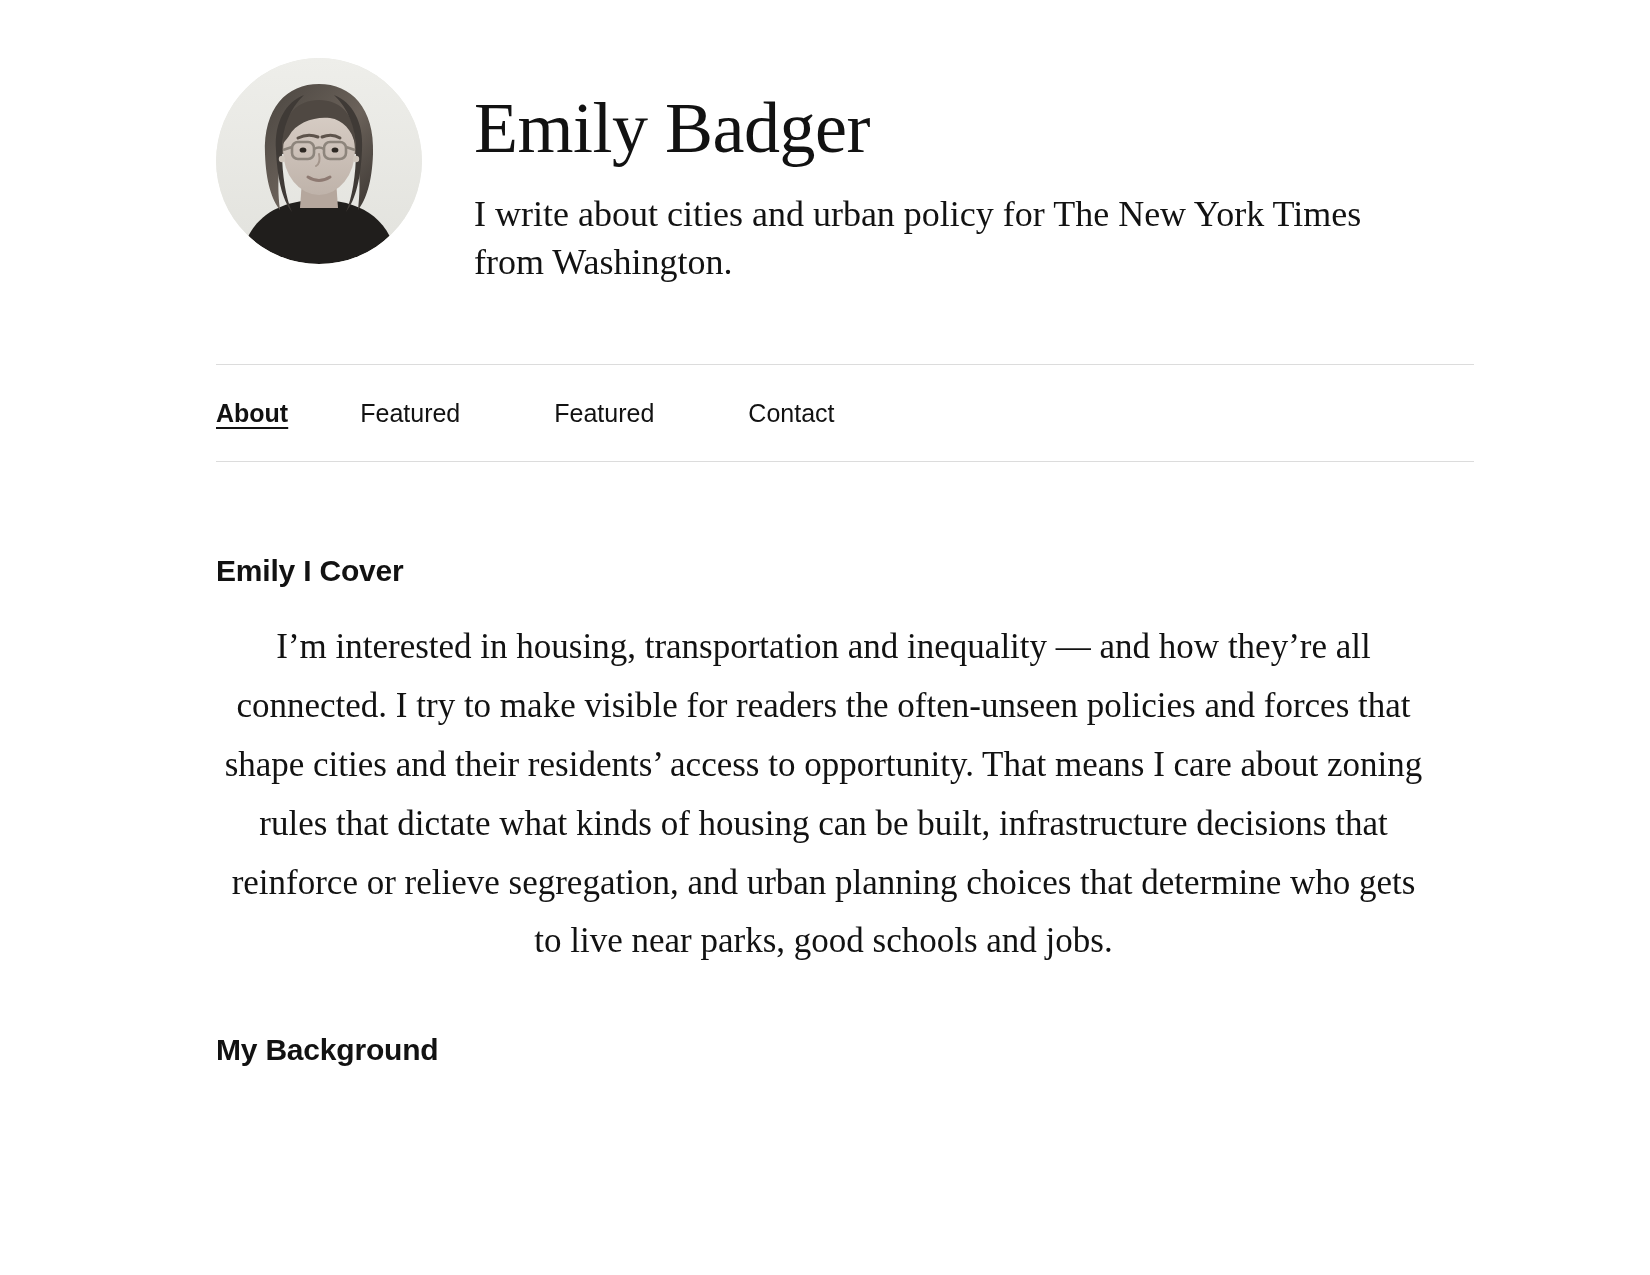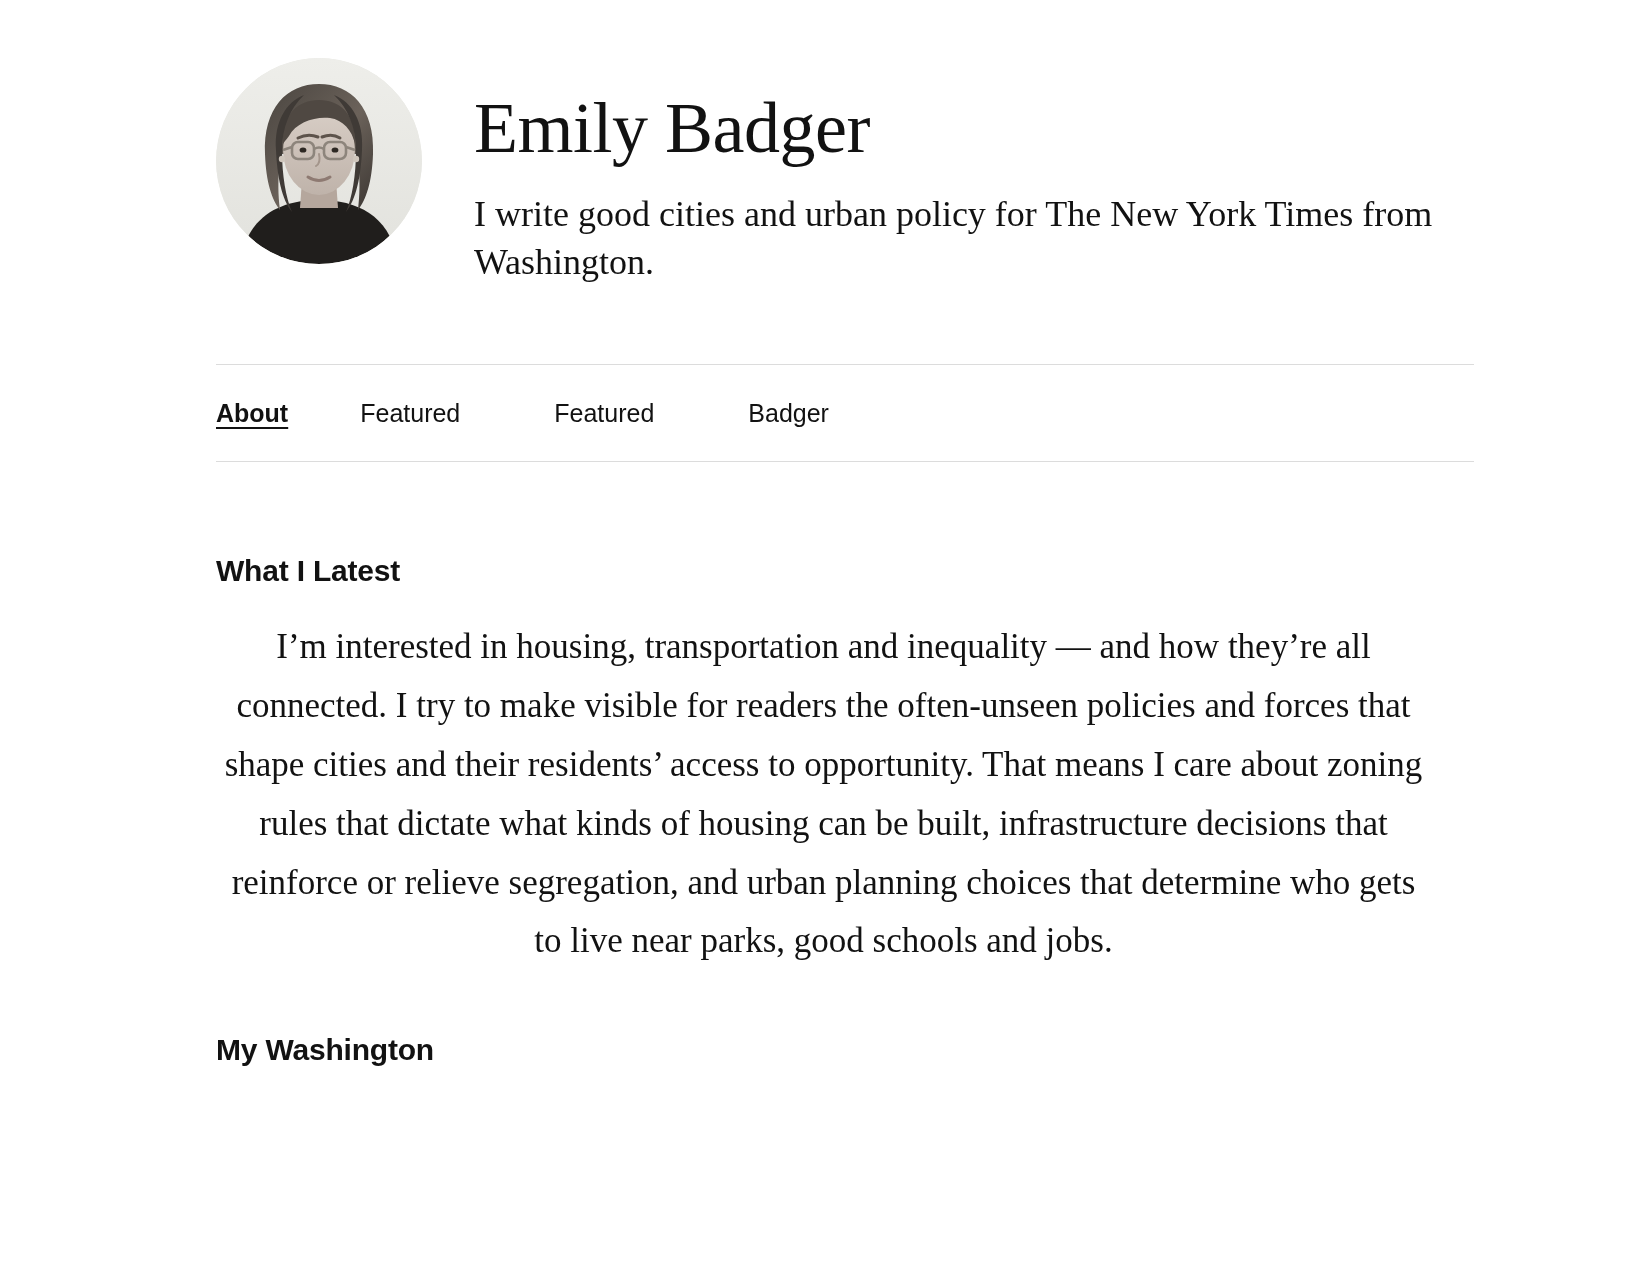--- a/index.html
+++ b/index.html
@@ -194,38 +194,38 @@
             <path d="M92 119 q11 7 22 0" stroke="#8e7a72" stroke-width="3" fill="none" stroke-linecap="round"></path>
 
             <circle cx="66" cy="101" r="3.2" fill="#cfc6bc"></circle>
             <circle cx="140" cy="101" r="3.2" fill="#cfc6bc"></circle>
           </g>
         </svg>
       </div>
 
       <div class="header-text">
         <h1 class="name">Emily Badger</h1>
-        <p class="tagline">I write good cities and urban policy for The New York Times from Washington.</p>
+        <p class="tagline">I write about cities and urban policy for The New York Times from Washington.</p>
       </div>
     </div>
 
     <hr class="rule rule-top">
 
     <nav class="nav">
       <a class="nav-item active" href="#">About</a>
       <a class="nav-item" href="#">Featured</a>
       <a class="nav-item" href="#">Featured</a>
-      <a class="nav-item" href="#">Badger</a>
+      <a class="nav-item" href="#">Contact</a>
     </nav>
 
     <hr class="rule">
 
     <div class="section">
-      <h2 class="section-title first-title">What I Latest</h2>
+      <h2 class="section-title first-title">Emily I Cover</h2>
       <p class="body-text">I’m interested in housing, transportation and inequality — and how they’re all connected. I try to make visible for readers the often-unseen policies and forces that shape cities and their residents’ access to opportunity. That means I care about zoning rules that dictate what kinds of housing can be built, infrastructure decisions that reinforce or relieve segregation, and urban planning choices that determine who gets to live near parks, good schools and jobs.</p>
     </div>
 
     <div class="section">
-      <h2 class="section-title bg-title">My Washington</h2>
+      <h2 class="section-title bg-title">My Background</h2>
     </div>
 
   </div>
 </div>
 
 </body></html>

